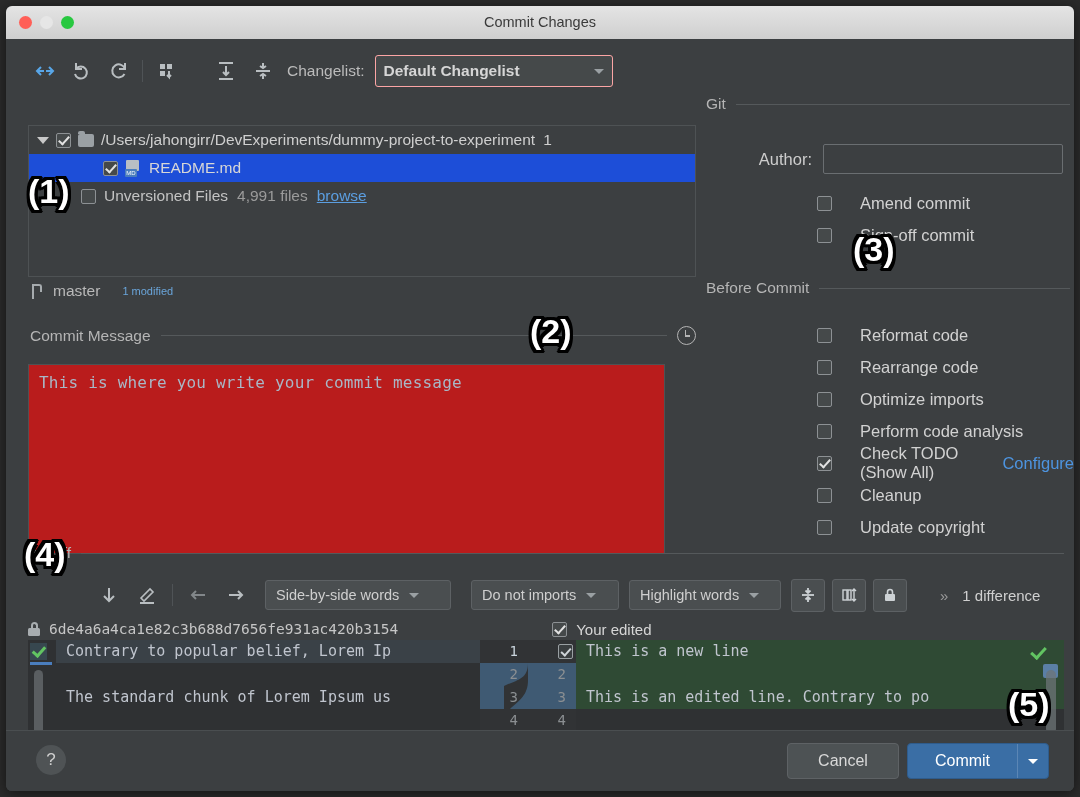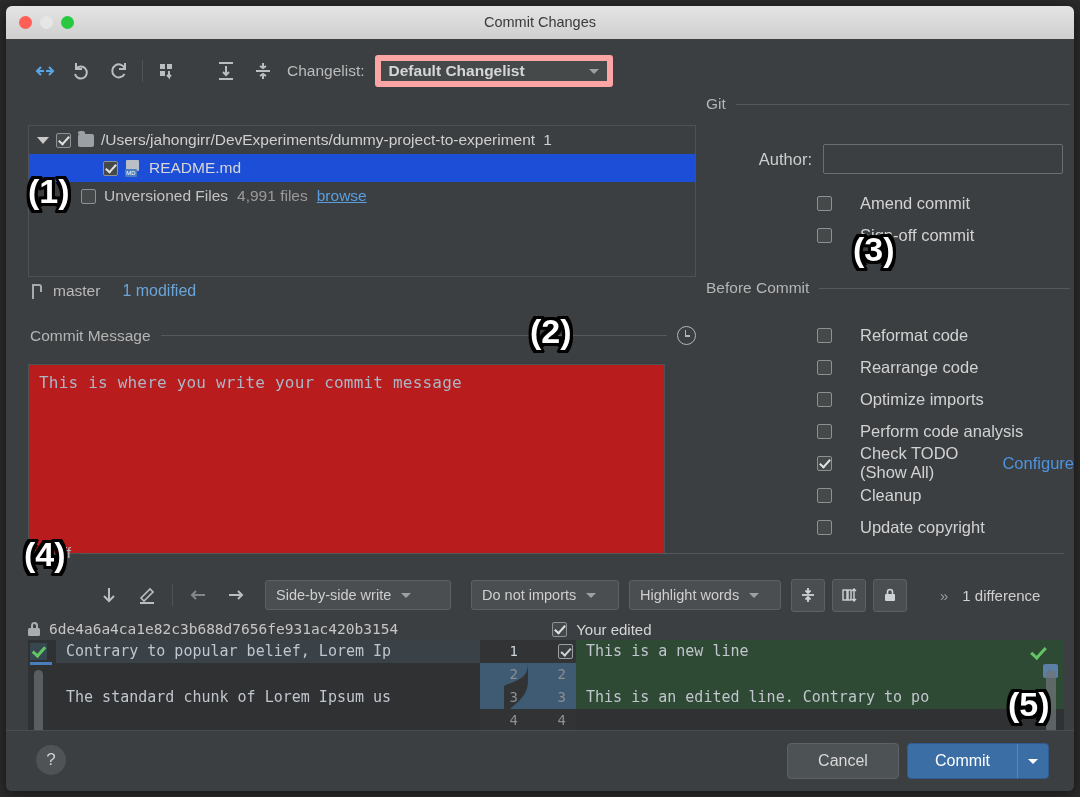--- a/index.html
+++ b/index.html
@@ -42,21 +42,21 @@
     display:flex;align-items:center;gap:0px;
   }
   .tb-btn{
     width:37px;height:34px;display:flex;align-items:center;justify-content:center;
     cursor:default;
   }
   .tb-sep{width:1px;height:22px;background:#4f5356;margin:0 5px;}
   .tb-gap{width:22px;}
   .cl-label{color:#bbbbbb;font-size:15.5px;margin:0 10px 0 6px;}
   .cl-select{
-    width:238px;height:32px;background:#45494a;border:6px solid #fca5a5;
+    width:238px;height:32px;background:#45494a;border:1px solid #fca5a5;
     border-radius:3px;display:flex;align-items:center;
     padding:0 8px;box-sizing:border-box;
   }
   .cl-select .val{color:#d6d6d6;font-size:15.5px;font-weight:bold;flex:1;}
   .caret{
     width:0;height:0;border-left:5px solid transparent;border-right:5px solid transparent;
     border-top:5px solid #9aa0a3;
   }
 
   
@@ -110,21 +110,21 @@
   .branchbar{position:absolute;left:24px;top:243px;display:flex;align-items:center;}
   .branch-ico{width:14px;height:17px;position:relative;margin-right:9px;}
   .branch-ico::before{
     content:"";position:absolute;left:2px;top:1px;width:2px;height:15px;background:#a6abae;
   }
   .branch-ico::after{
     content:"";position:absolute;left:4px;top:1px;width:6px;height:6px;
     border:2px solid #a6abae;border-left:none;border-bottom:none;border-radius:0 3px 0 0;
   }
   .branch-name{color:#b9b9b9;font-size:15.5px;}
-  .modified{color:#6aa5da;font-size:16px;margin-left:22px;}
+  .modified{color:#6aa5da;font-size:11px;margin-left:22px;}
 
   
   .sec{display:flex;align-items:center;}
   .sec .lbl{color:#b5b5b5;font-size:15.5px;white-space:nowrap;}
   .sec .rule{flex:1;height:1px;background:#55595b;margin-left:10px;}
 
   
   .cm-head{position:absolute;left:24px;top:287px;width:666px;display:flex;align-items:center;}
   .clock{
     width:17px;height:17px;border:1.6px solid #b5b5b5;border-radius:50%;
@@ -485,21 +485,21 @@
           <path d="M18 10 H5 M9 6 l-4 4 l4 4" stroke="#82878a" stroke-width="2" fill="none"></path>
         </svg>
       </div>
       <div class="dt-ico">
         <svg width="22" height="20" viewBox="0 0 22 20">
           <path d="M4 10 H17 M13 6 l4 4 l-4 4" stroke="#b9bec1" stroke-width="2" fill="none"></path>
         </svg>
       </div>
       <div style="width:10px;"></div>
       <div class="combo" style="width:186px;">
-        <span>Side-by-side write</span>
+        <span>Side-by-side words</span>
         <span class="caret"></span>
       </div>
       <div style="width:10px;"></div>
       <div class="combo" style="width:148px;">
         <span>Do not imports</span>
         <span class="caret"></span>
       </div>
       <div class="combo" style="width:152px;">
         <span>Highlight words</span>
         <span class="caret"></span>

